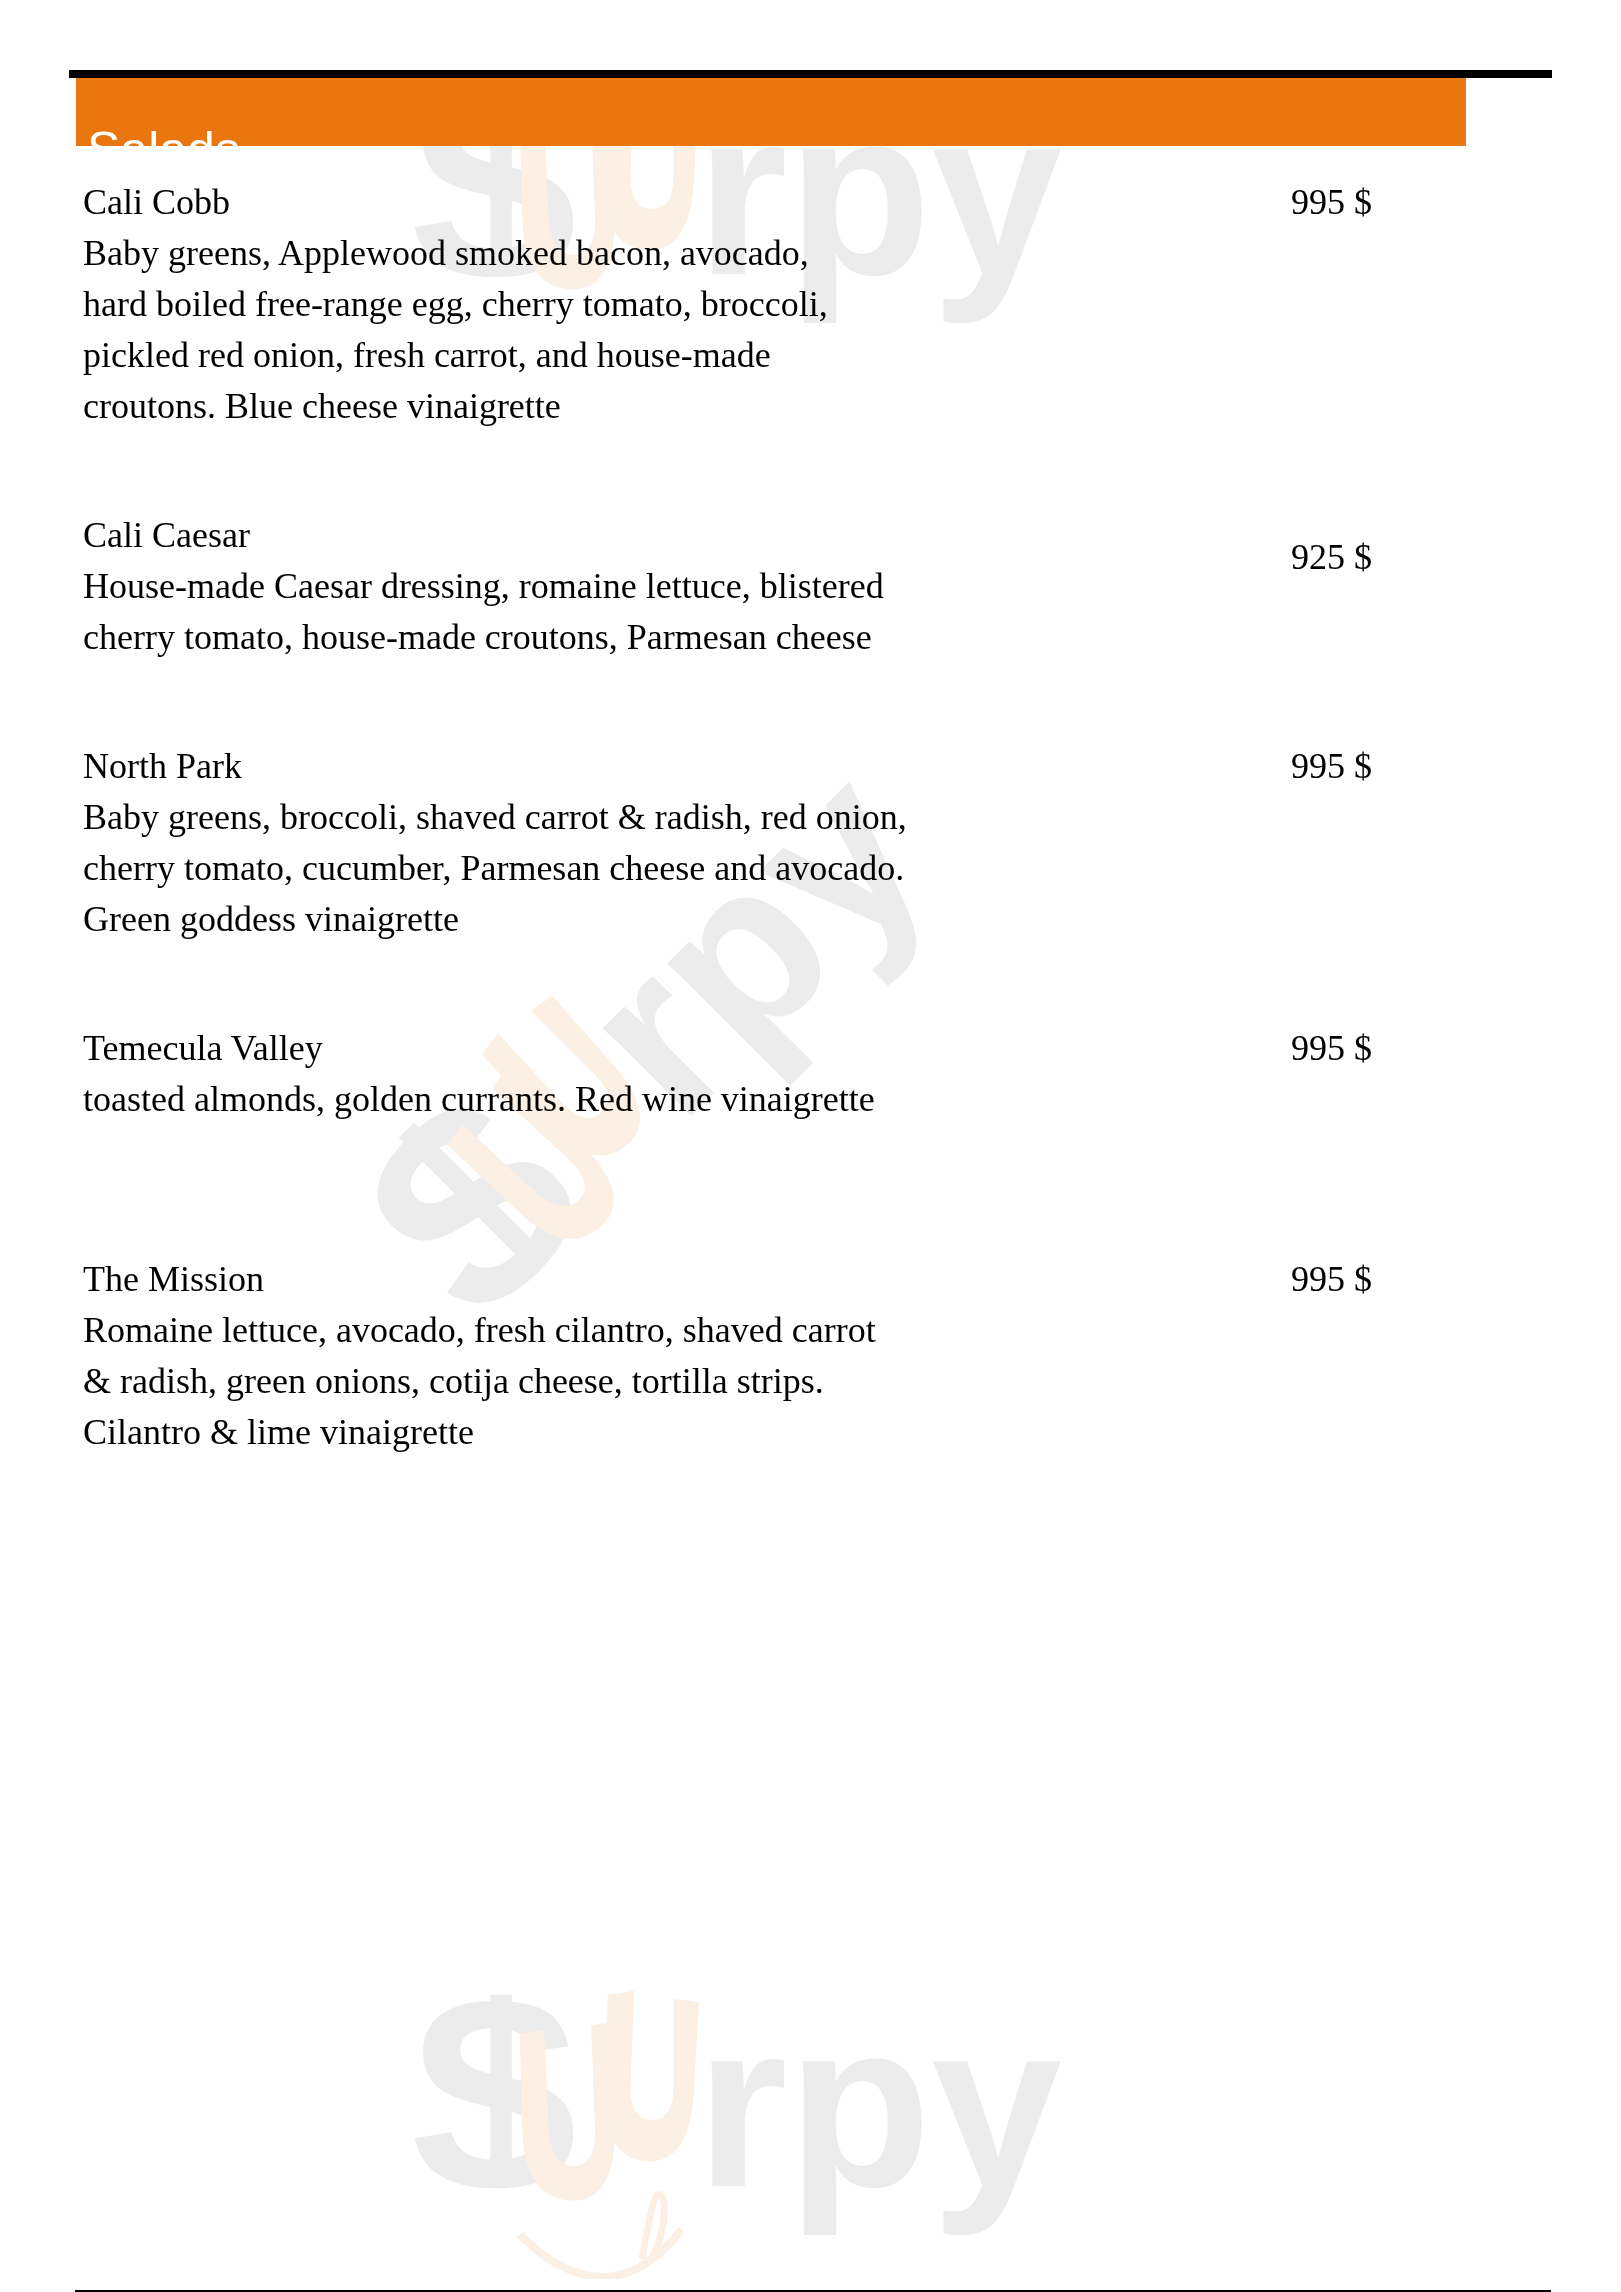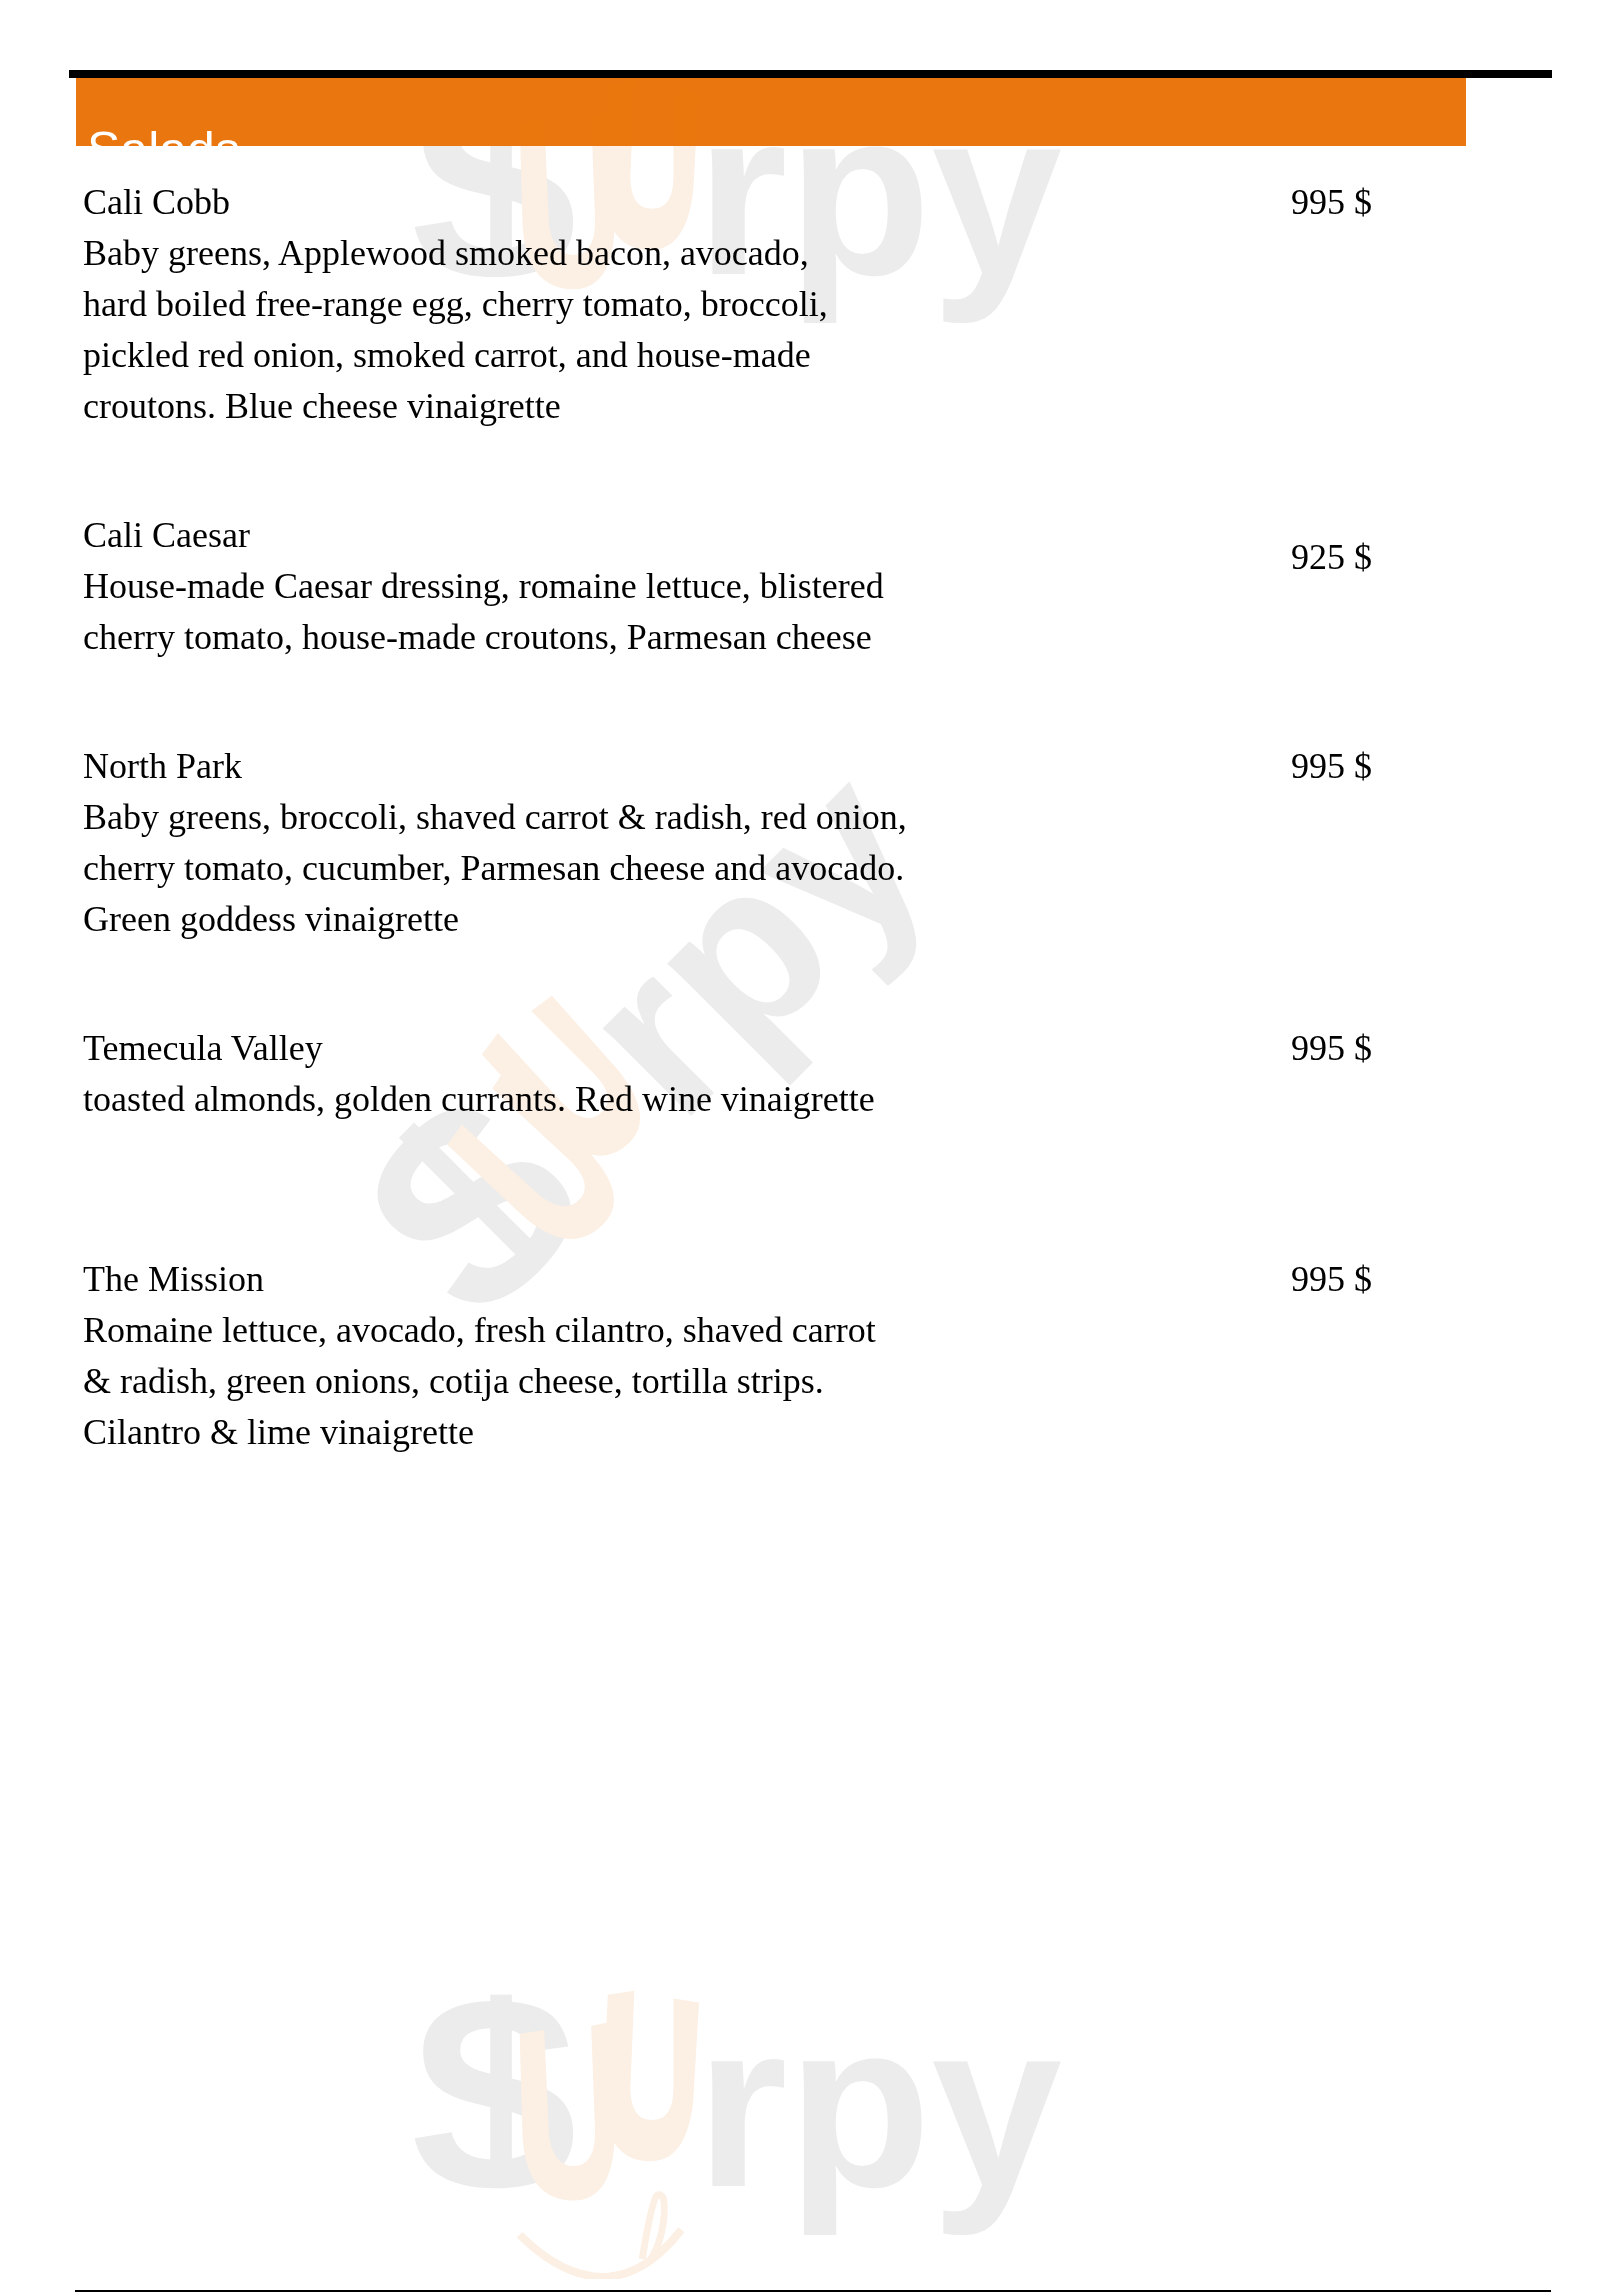--- a/index.html
+++ b/index.html
@@ -56,21 +56,21 @@
 </div>
 
 <div class="top-rule"></div>
 <div class="section-band" style="background:#E97207;"></div>
 <div class="section-title">Salads</div>
 
 <div class="item" style="top:177px;">
   <span class="item-name">Cali Cobb</span>
   <span class="desc-line">Baby greens, Applewood smoked bacon, avocado,</span>
   <span class="desc-line">hard boiled free-range egg, cherry tomato, broccoli,</span>
-  <span class="desc-line">pickled red onion, smoked carrot, and house-made</span>
+  <span class="desc-line">pickled red onion, fresh carrot, and house-made</span>
   <span class="desc-line">croutons. Blue cheese vinaigrette</span>
 </div>
 <div class="price" style="top:177px;">995 $</div>
 
 <div class="item" style="top:510px;">
   <span class="item-name">Cali Caesar</span>
   <span class="desc-line">House-made Caesar dressing, romaine lettuce, blistered</span>
   <span class="desc-line">cherry tomato, house-made croutons, Parmesan cheese</span>
 </div>
 <div class="price" style="top:532px;">925 $</div>

